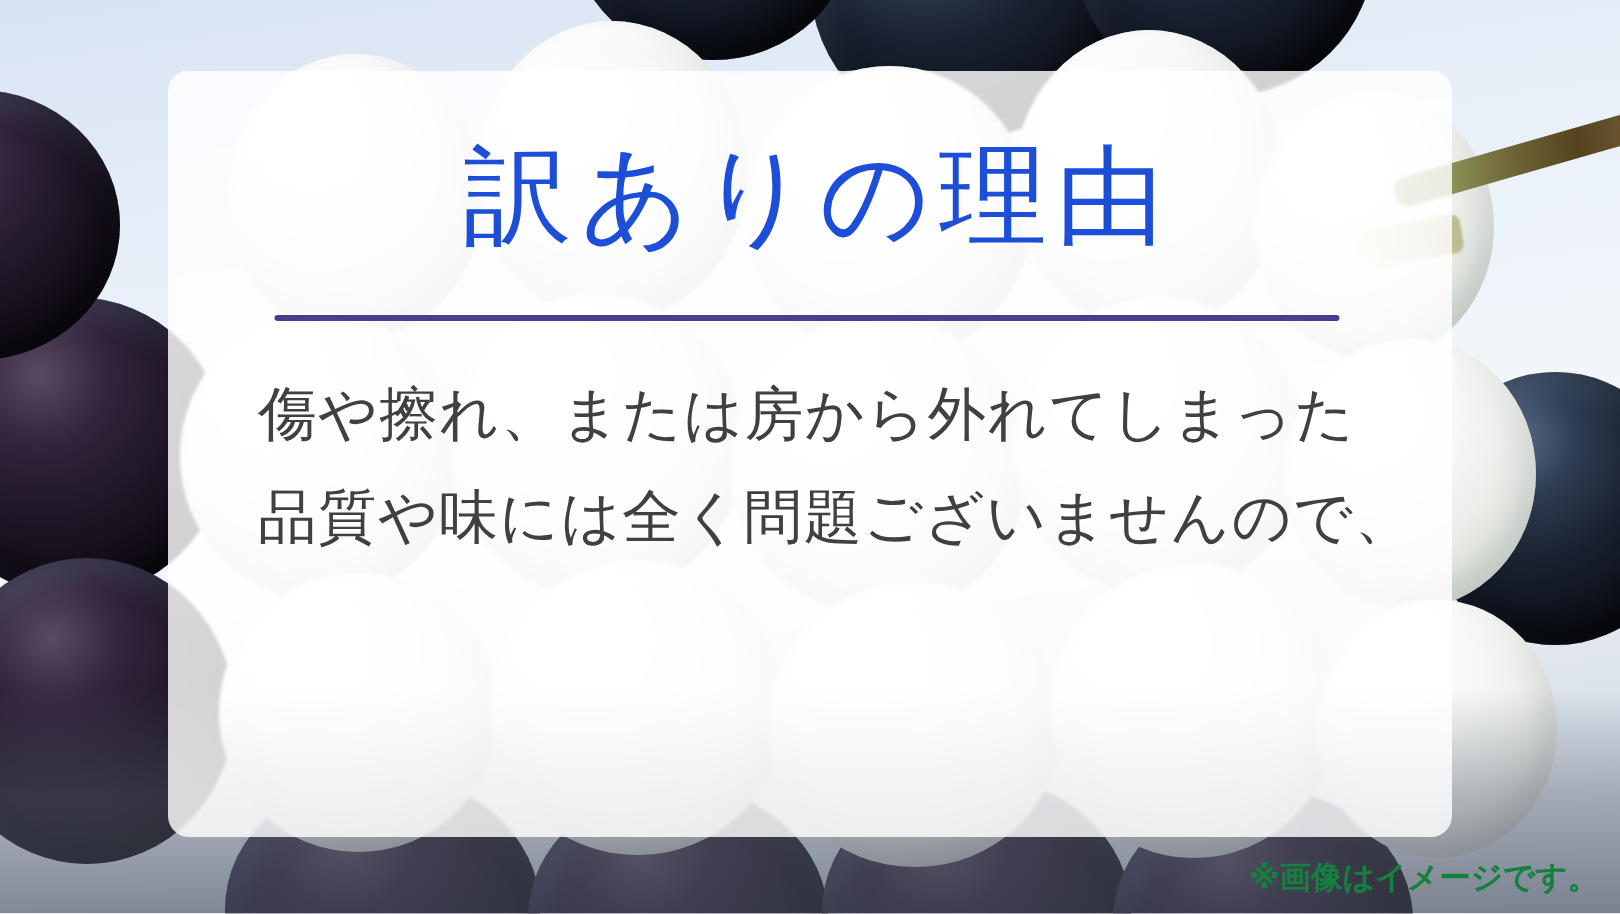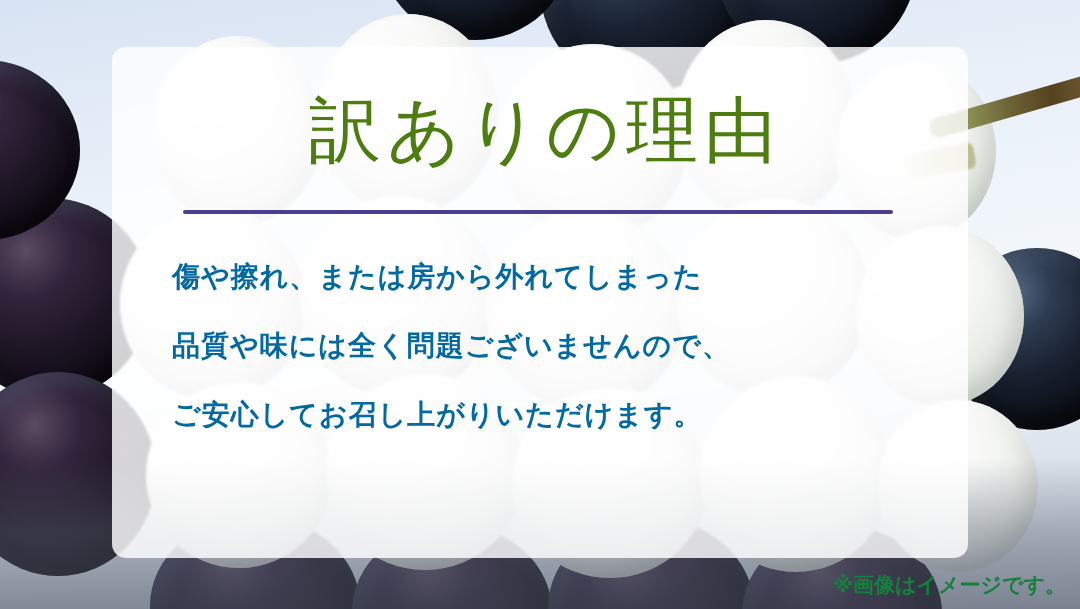--- a/index.html
+++ b/index.html
@@ -92,21 +92,21 @@
   }
 
   .card-title {
     position: absolute;
     left: 11px; right: 0; top: 48px;
     text-align: center;
     font-size: 72px;
     line-height: 1;
     letter-spacing: 6px;
     font-weight: 400;
-    color: #4d7c0f;
+    color: #1d4ed8;
     font-family: "Liberation Serif", "DejaVu Serif", serif;
     white-space: nowrap;
   }
 
   .divider {
     position: absolute;
     left: 71px;
     top: 163px;
     width: 710px;
     height: 4px;
@@ -114,25 +114,25 @@
     border-radius: 2px;
   }
 
   .card-body {
     position: absolute;
     left: 60px;
     top: 195px;
     width: 760px;
   }
   .body-line {
-    font-size: 28px;
+    font-size: 39px;
     line-height: 69px;
     letter-spacing: 1px;
-    font-weight: 700;
-    color: #0369a1;
+    font-weight: 400;
+    color: #404040;
     white-space: nowrap;
     font-family: "Liberation Sans", "DejaVu Sans", sans-serif;
   }
 
   
   .footnote {
     position: absolute;
     right: 14px;
     bottom: 10px;
     font-size: 21px;
@@ -191,19 +191,18 @@
 
   <div class="card">
 
     <div class="card-title">訳ありの理由</div>
 
     <div class="divider"></div>
 
     <div class="card-body">
       <div class="body-line">傷や擦れ、または房から外れてしまった</div>
       <div class="body-line">品質や味には全く問題ございませんので、</div>
-      <div class="body-line">ご安心してお召し上がりいただけます。</div>
     </div>
   </div>
 
   <div class="footnote">※画像はイメージです。</div>
 
 </div>
 
 </body></html>

